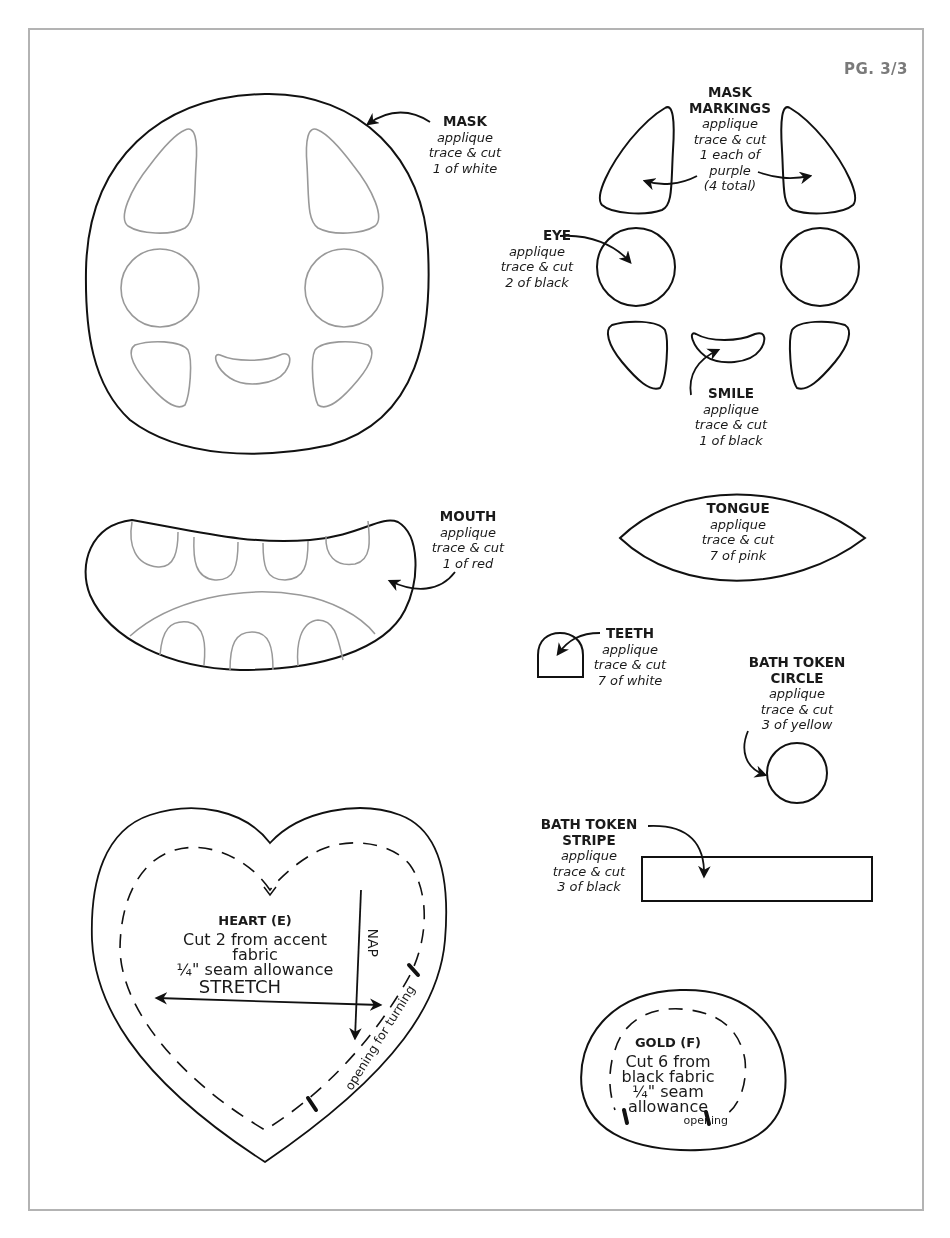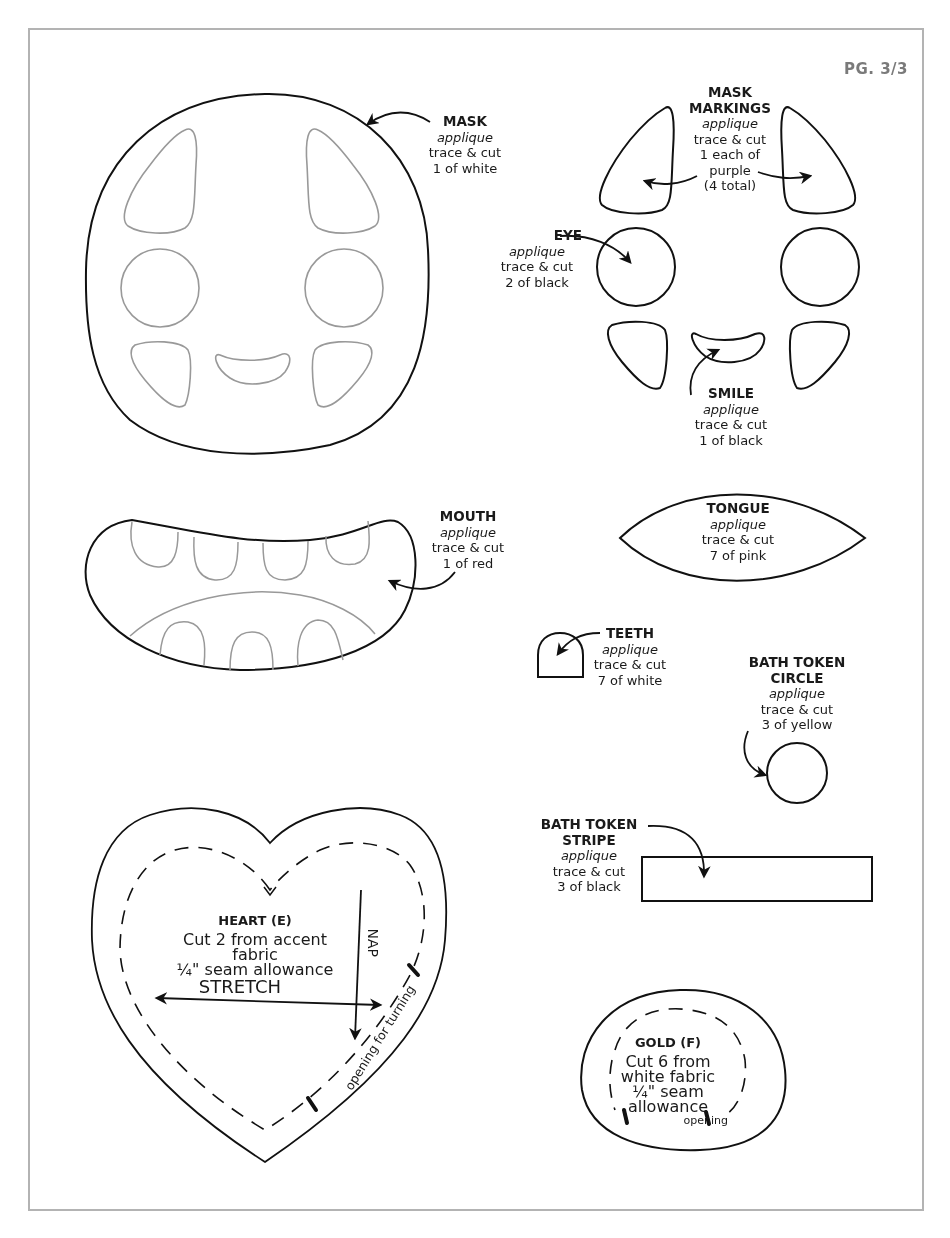--- a/index.html
+++ b/index.html
@@ -6,21 +6,21 @@
   body { width: 950px; height: 1238px; position: relative; overflow: hidden;
          font-family: "DejaVu Sans", sans-serif; color: #1a1a1a; }
   .frame { position: absolute; left: 28px; top: 28px; width: 892px; height: 1179px;
            border: 2px solid #b3b3b3; box-sizing: content-box; }
   .page-num { position: absolute; right: 42px; top: 60px; font-size: 15px; font-weight: bold;
               color: #7a7a7a; letter-spacing: 0.5px; }
   svg.art { position: absolute; left: 0; top: 0; width: 950px; height: 1238px; }
   .label { position: absolute; text-align: center; font-size: 13px; line-height: 15.5px; color: #1a1a1a; }
   .label .t { font-weight: bold; font-size: 13.5px; display: block; }
   .label .a { font-style: italic; display: block; }
-  .label .l { display: block; }
+  .label .l { display: block; font-style: italic; }
   .big { font-weight: bold; font-size: 13px; display: block; line-height: 22px; }
   .small { font-size: 16px; display: block; line-height: 15px; }
   .tiny { font-size: 11px; display: block; line-height: 13px; text-align: right; }
 </style>
 </head>
 <body>
 
 <div class="frame"></div>
 <div class="page-num">PG. 3/3</div>
 
@@ -114,21 +114,21 @@
   <span class="t">MASK</span>
   <span class="t">MARKINGS</span>
   <span class="a">applique</span>
   <span class="l">trace &amp; cut</span>
   <span class="l">1 each of</span>
   <span class="l">purple</span>
   <span class="l">(4 total)</span>
 </div>
 
 <div class="label" style="left:492px; top:228px; width:90px;">
-  <span class="t" style="text-align:right;padling-left:10px;margin-left:40px;">EYE</span>
+  <span class="t" style="text-align:center;padling-left:10px;margin-left:40px;">EYE</span>
   <span class="a">applique</span>
   <span class="l">trace &amp; cut</span>
   <span class="l">2 of black</span>
 </div>
 
 <div class="label" style="left:685px; top:386px; width:92px;">
   <span class="t">SMILE</span>
   <span class="a">applique</span>
   <span class="l">trace &amp; cut</span>
   <span class="l">1 of black</span>
@@ -176,17 +176,17 @@
   <span class="small">Cut 2 from accent fabric</span>
   <span class="small">¼" seam allowance</span>
 </div>
 <div class="label" style="left:190px; top:979px; width:100px; font-size:18px;">STRETCH</div>
 <div class="label" style="left:352px; top:935px; width:40px; font-size:14px; transform:rotate(90deg);">NAP</div>
 <div class="label" style="left:305px; top:1030px; width:150px; font-size:12.5px; transform:rotate(-58deg);">opening for turning</div>
 
 <div class="label" style="left:608px; top:1032px; width:120px;">
   <span class="big">GOLD (F)</span>
   <span class="small">Cut 6 from</span>
-  <span class="small">white fabric</span>
+  <span class="small">black fabric</span>
   <span class="small">¼" seam</span>
   <span class="small">allowance</span>
   <span class="tiny">opening</span>
 </div>
 
 </body></html>

